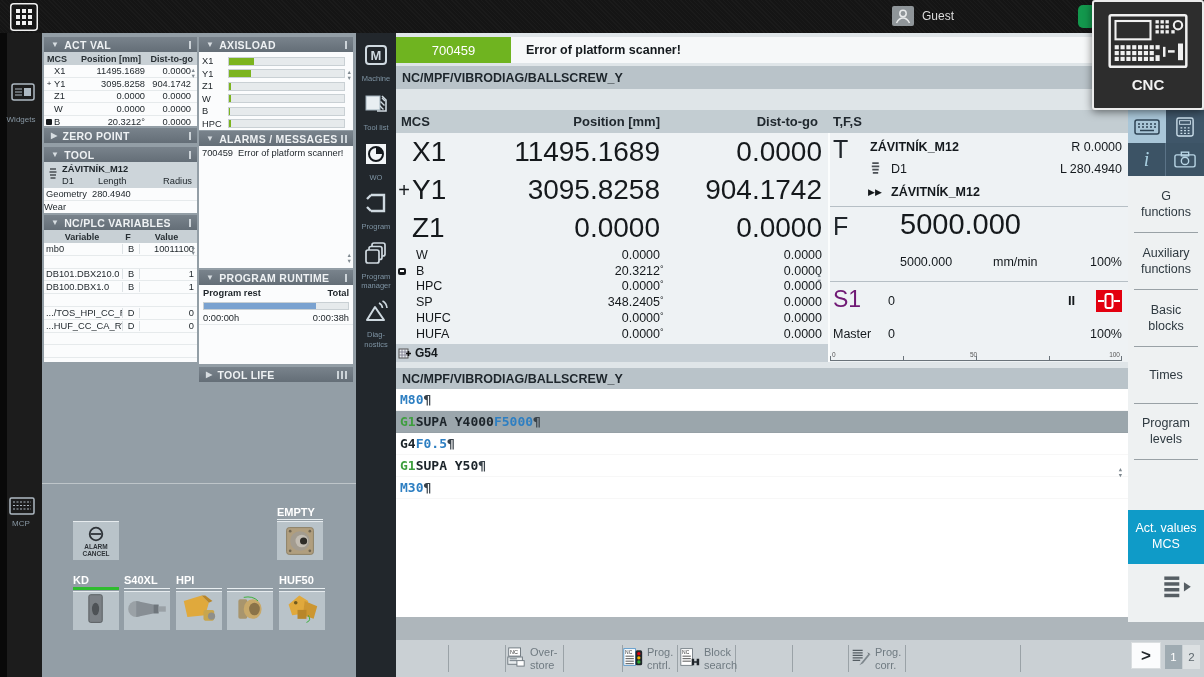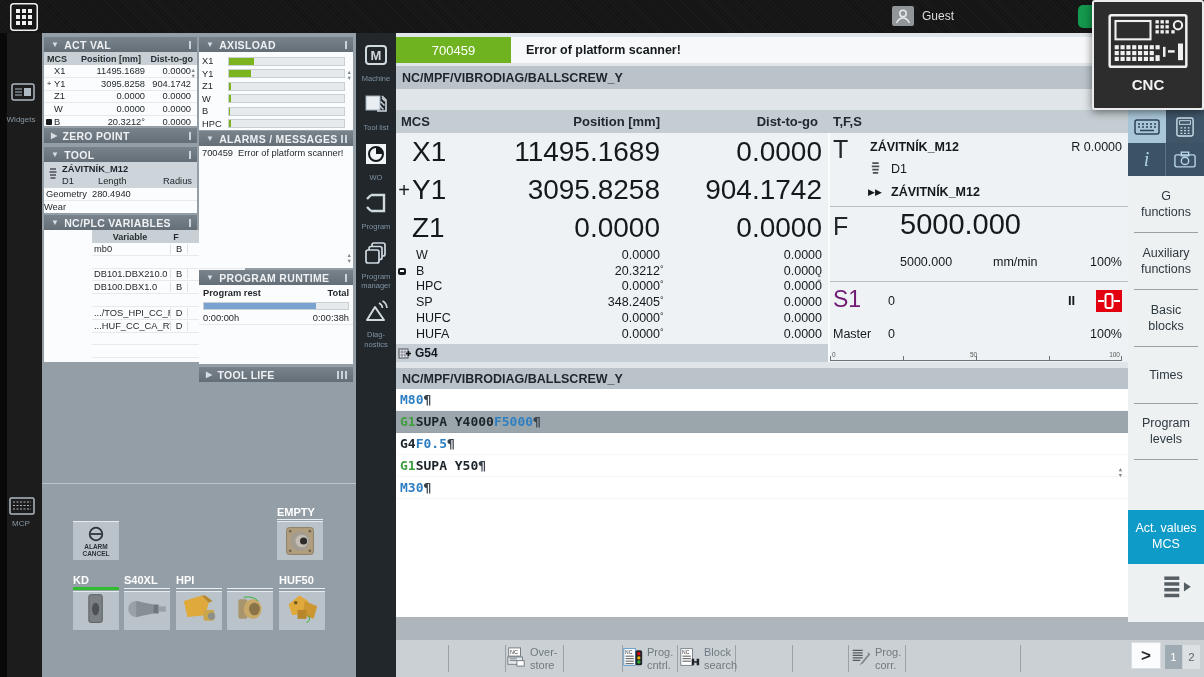--- a/index.html
+++ b/index.html
@@ -247,21 +247,21 @@
     </div>
   </div>
 
   <div class="whead abs" style="left:44px;top:215px;width:153px;height:15px;">
     <span class="tri">▼</span>
     <span>NC/PLC VARIABLES</span>
     <span class="pin">
         <i></i>
       </span>
   </div>
-  <div class="wbody abs" style="left:44px;top:230px;width:153px;height:132px;padding-left:48px;">
+  <div class="wbody abs" style="left:44px;top:230px;width:153px;height:132px;">
     <div class="t-head">
       <span style="width:76px;text-align:center;">Variable</span>
       <span style="width:16px;text-align:center;">F</span>
       <span style="flex:1;text-align:center;">Value</span>
     </div>
     <div id="ncplc-rows">
         <div class="t-row">
           <span class="nv-var">mb0</span>
           <span class="nv-f">B</span>
           <span class="nv-val">10011100</span>
@@ -656,20 +656,21 @@
   </div>
 
   <div id="tfs-area" class="abs"></div>
   <span class="abs tfs-big" style="left:833px;top:135px;">T</span>
   <span class="abs tfs-sm" style="left:870px;top:140px;font-weight:bold;">ZÁVITNÍK_M12</span>
   <span class="abs tfs-sm" style="left:828px;top:140px;width:294px;text-align:right;">R 0.0000</span>
   <svg class="abs" style="left:870px;top:161px;width:11px;height:15px;" viewBox="0 0 10 14">
       <path d="M2 2 h6 M1.5 5 h7 M2 8 h6 M2.5 11 h5" stroke="#4a4f54" stroke-width="1.6"></path>
     </svg>
   <span class="abs tfs-sm" style="left:891px;top:162px;">D1</span>
+  <span class="abs tfs-sm" style="left:828px;top:162px;width:294px;text-align:right;">L 280.4940</span>
   <span class="abs" style="left:868px;top:187px;font-size:9px;color:#14181b;">▶▶</span>
   <span class="abs tfs-sm" style="left:891px;top:185px;font-weight:bold;">ZÁVITNÍK_M12</span>
   <div class="tfs-sep abs" style="top:206px;"></div>
   <span class="abs tfs-big" style="left:833px;top:212px;">F</span>
   <span class="abs" style="left:900px;top:208px;font-size:29px;color:#15191c;">5000.000</span>
   <span class="abs tfs-sm" style="left:900px;top:255px;">5000.000</span>
   <span class="abs tfs-sm" style="left:993px;top:255px;">mm/min</span>
   <span class="abs tfs-sm" style="left:828px;top:255px;width:294px;text-align:right;">100%</span>
   <div class="tfs-sep abs" style="top:281px;"></div>
   <span class="abs" style="left:833px;top:286px;font-size:23px;color:#701a75;">S1</span>

